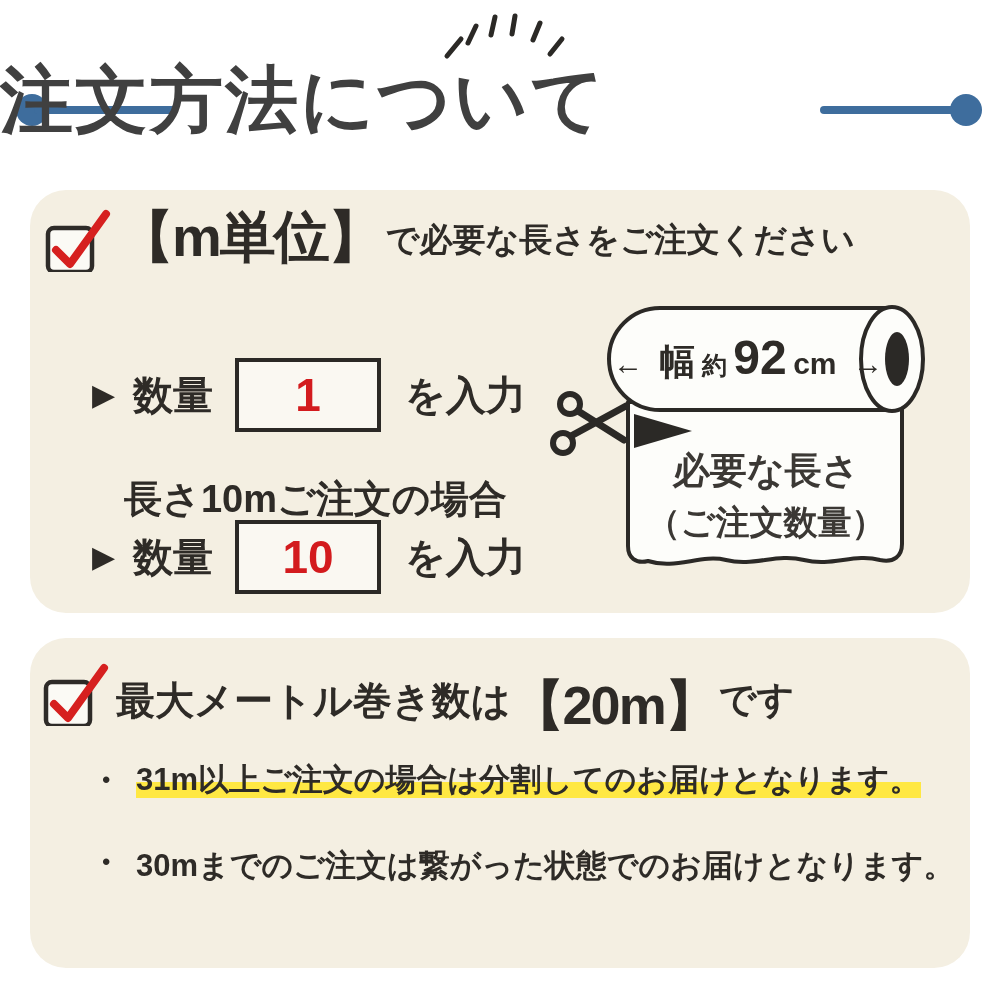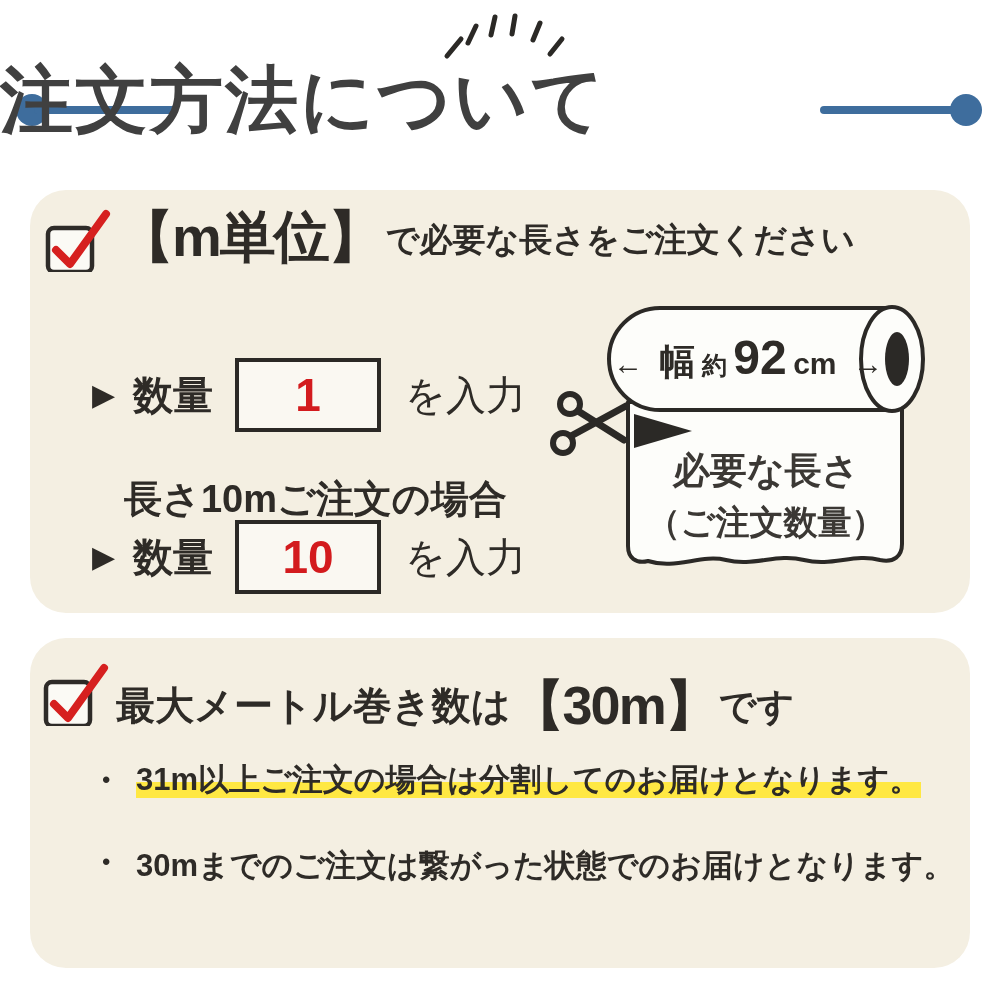--- a/index.html
+++ b/index.html
@@ -38,25 +38,25 @@
   .qty-row { position:absolute; left:62px; display:flex; align-items:center; white-space:nowrap; }
   .row1 { top:168px; }
   .row2 { top:330px; }
   .qty-marker { font-size:30px; line-height:1; margin-right:18px; color:#2e2b27; }
   .qty-label { font-size:40px; font-weight:800; margin-right:22px; }
   .qty-box {
     width:138px; height:66px; background:#faf8f2; border:4px solid #2b2926;
     display:flex; align-items:center; justify-content:center;
     font-size:46px; font-weight:800; color:#d31b1e; margin-right:24px;
   }
-  .qty-suffix { font-size:40px; font-weight:400; }
+  .qty-suffix { font-size:40px; font-weight:700; }
   .roll-svg { position:absolute; left:520px; top:100px; }
   .roll-svg text { font-family:"Liberation Sans","DejaVu Sans",sans-serif; }
   
-  .h2-wrap { position:absolute; left:86px; top:38px; display:flex; align-items:flex-end; white-space:nowrap; }
+  .h2-wrap { position:absolute; left:86px; top:38px; display:flex; align-items:flex-start; white-space:nowrap; }
   .h2-pre { font-size:39px; font-weight:800; line-height:1.3; margin-bottom:4px; }
   .h2-bracket { font-size:54px; font-weight:900; line-height:1.1; letter-spacing:-2px; }
   .h2-post { font-size:37px; font-weight:800; line-height:1.3; margin:0 0 4px 2px; }
   .bullets { position:absolute; left:72px; top:122px; width:850px; }
   .bullet { display:flex; align-items:flex-start; }
   .bullet + .bullet { margin-top:42px; }
   .bullet-marker { width:34px; font-size:24px; line-height:40px; flex:none; }
   .bullet-text { margin:0; font-size:31px; font-weight:700; line-height:40px; white-space:nowrap; }
   .bullet-text.tall { line-height:48px; }
   .hl {
@@ -145,21 +145,21 @@
 
   <section class="panel panel2">
 
     <svg class="checkbox-svg cb2" width="80" height="70" viewBox="0 0 80 70">
       <rect x="6" y="26" width="44" height="44" rx="6" fill="#fbfaf5" stroke="#2e2b28" stroke-width="4.5"></rect>
       <path d="M14,48 L28,62 L64,12" fill="none" stroke="#d6201f" stroke-width="8" stroke-linecap="round" stroke-linejoin="round"></path>
     </svg>
 
     <div class="h2-wrap">
       <span class="h2-pre">最大メートル巻き数は</span>
-      <span class="h2-bracket">【30m】</span>
+      <span class="h2-bracket">【20m】</span>
       <span class="h2-post">です</span>
     </div>
 
     <div class="bullets">
       <div class="bullet">
         <span class="bullet-marker">•</span>
         <p class="bullet-text">
           <span class="hl">31m以上ご注文の場合は分割してのお届けとなります。</span>
         </p>
       </div>

